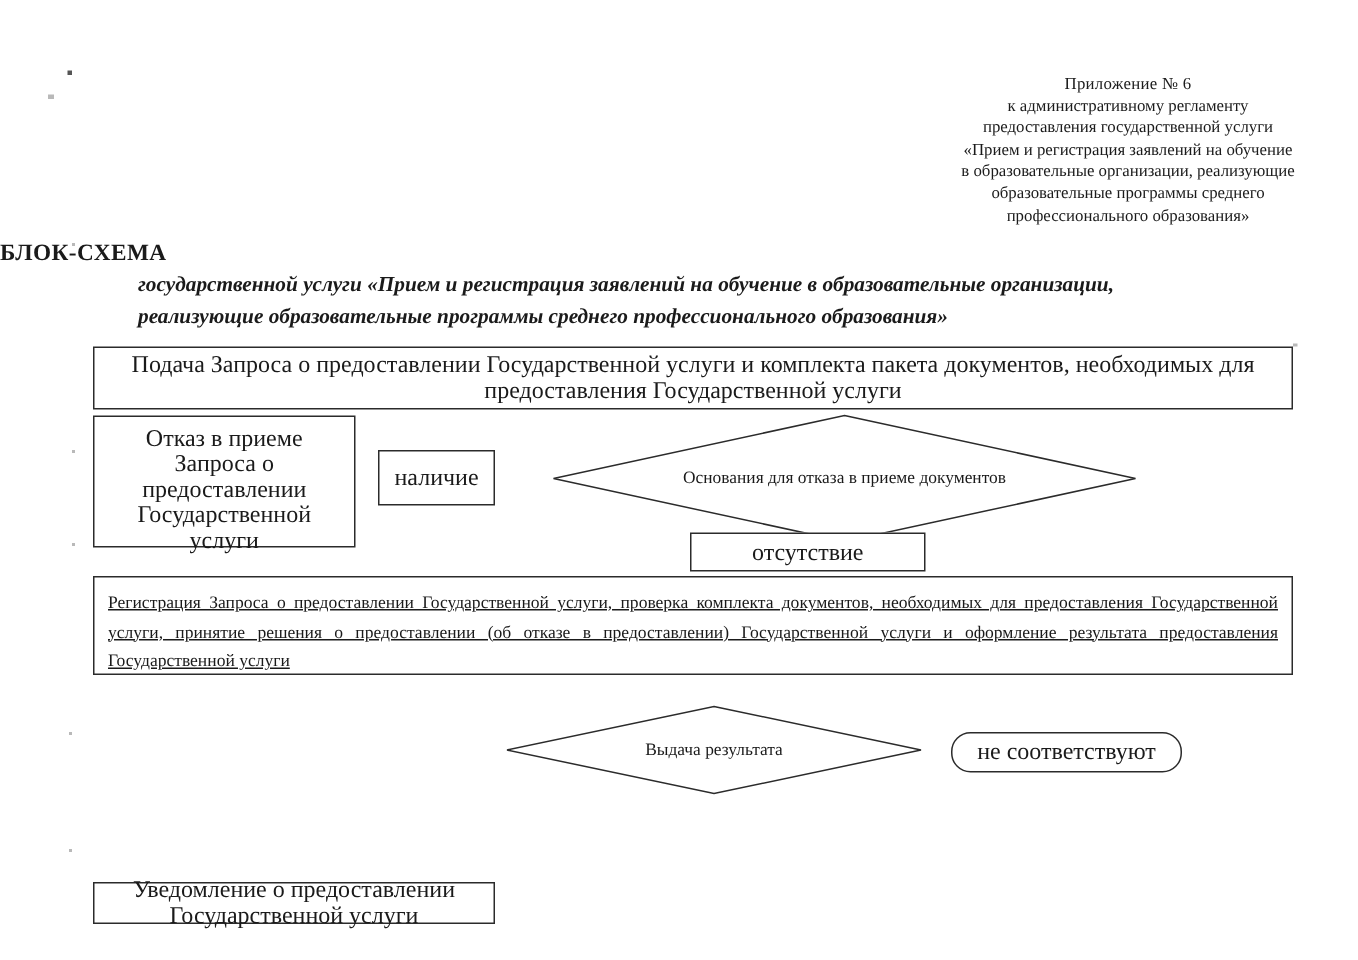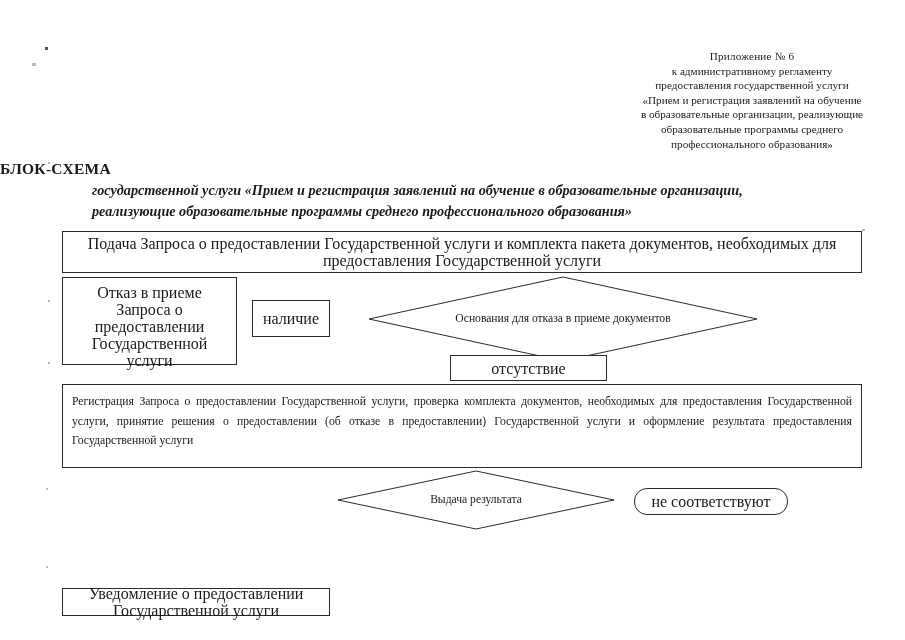--- a/index.html
+++ b/index.html
@@ -152,25 +152,25 @@
     <span class="txt">наличие</span>
   </div>
 
   <div class="diamond-wrap" style="left:368px; top:276px; width:390px; height:86px;">
     <svg width="390" height="86" viewBox="0 0 390 86">
       <polygon points="195,1 389,43 195,85 1,43" fill="#ffffff" stroke="#2b2b2b" stroke-width="1"></polygon>
     </svg>
     <div class="diamond-label">Основания для отказа в приеме документов</div>
   </div>
 
-  <div class="box" style="left:450px; top:355px; width:157px; height:26px;">
+  <div class="box" style="left:460px; top:355px; width:157px; height:26px;">
     <span class="txt">отсутствие</span>
   </div>
 
-  <div class="box justify" style="left:62px; top:384px; width:800px; height:84px;">
+  <div class="box justify" style="left:62px; top:384px; width:800px; height:66px;text-decoration:underline;">
     <span class="txt">Регистрация Запроса о предоставлении Государственной услуги, проверка комплекта документов, необходимых для предоставления Государственной услуги, принятие решения о предоставлении (об отказе в предоставлении) Государственной услуги и оформление результата предоставления Государственной услуги</span>
   </div>
 
 
   <div class="diamond-wrap" style="left:337px; top:470px; width:278px; height:60px;">
     <svg width="278" height="60" viewBox="0 0 278 60">
       <polygon points="139,1 277,30 139,59 1,30" fill="#ffffff" stroke="#2b2b2b" stroke-width="1"></polygon>
     </svg>
     <div class="diamond-label">Выдача результата</div>
   </div>

